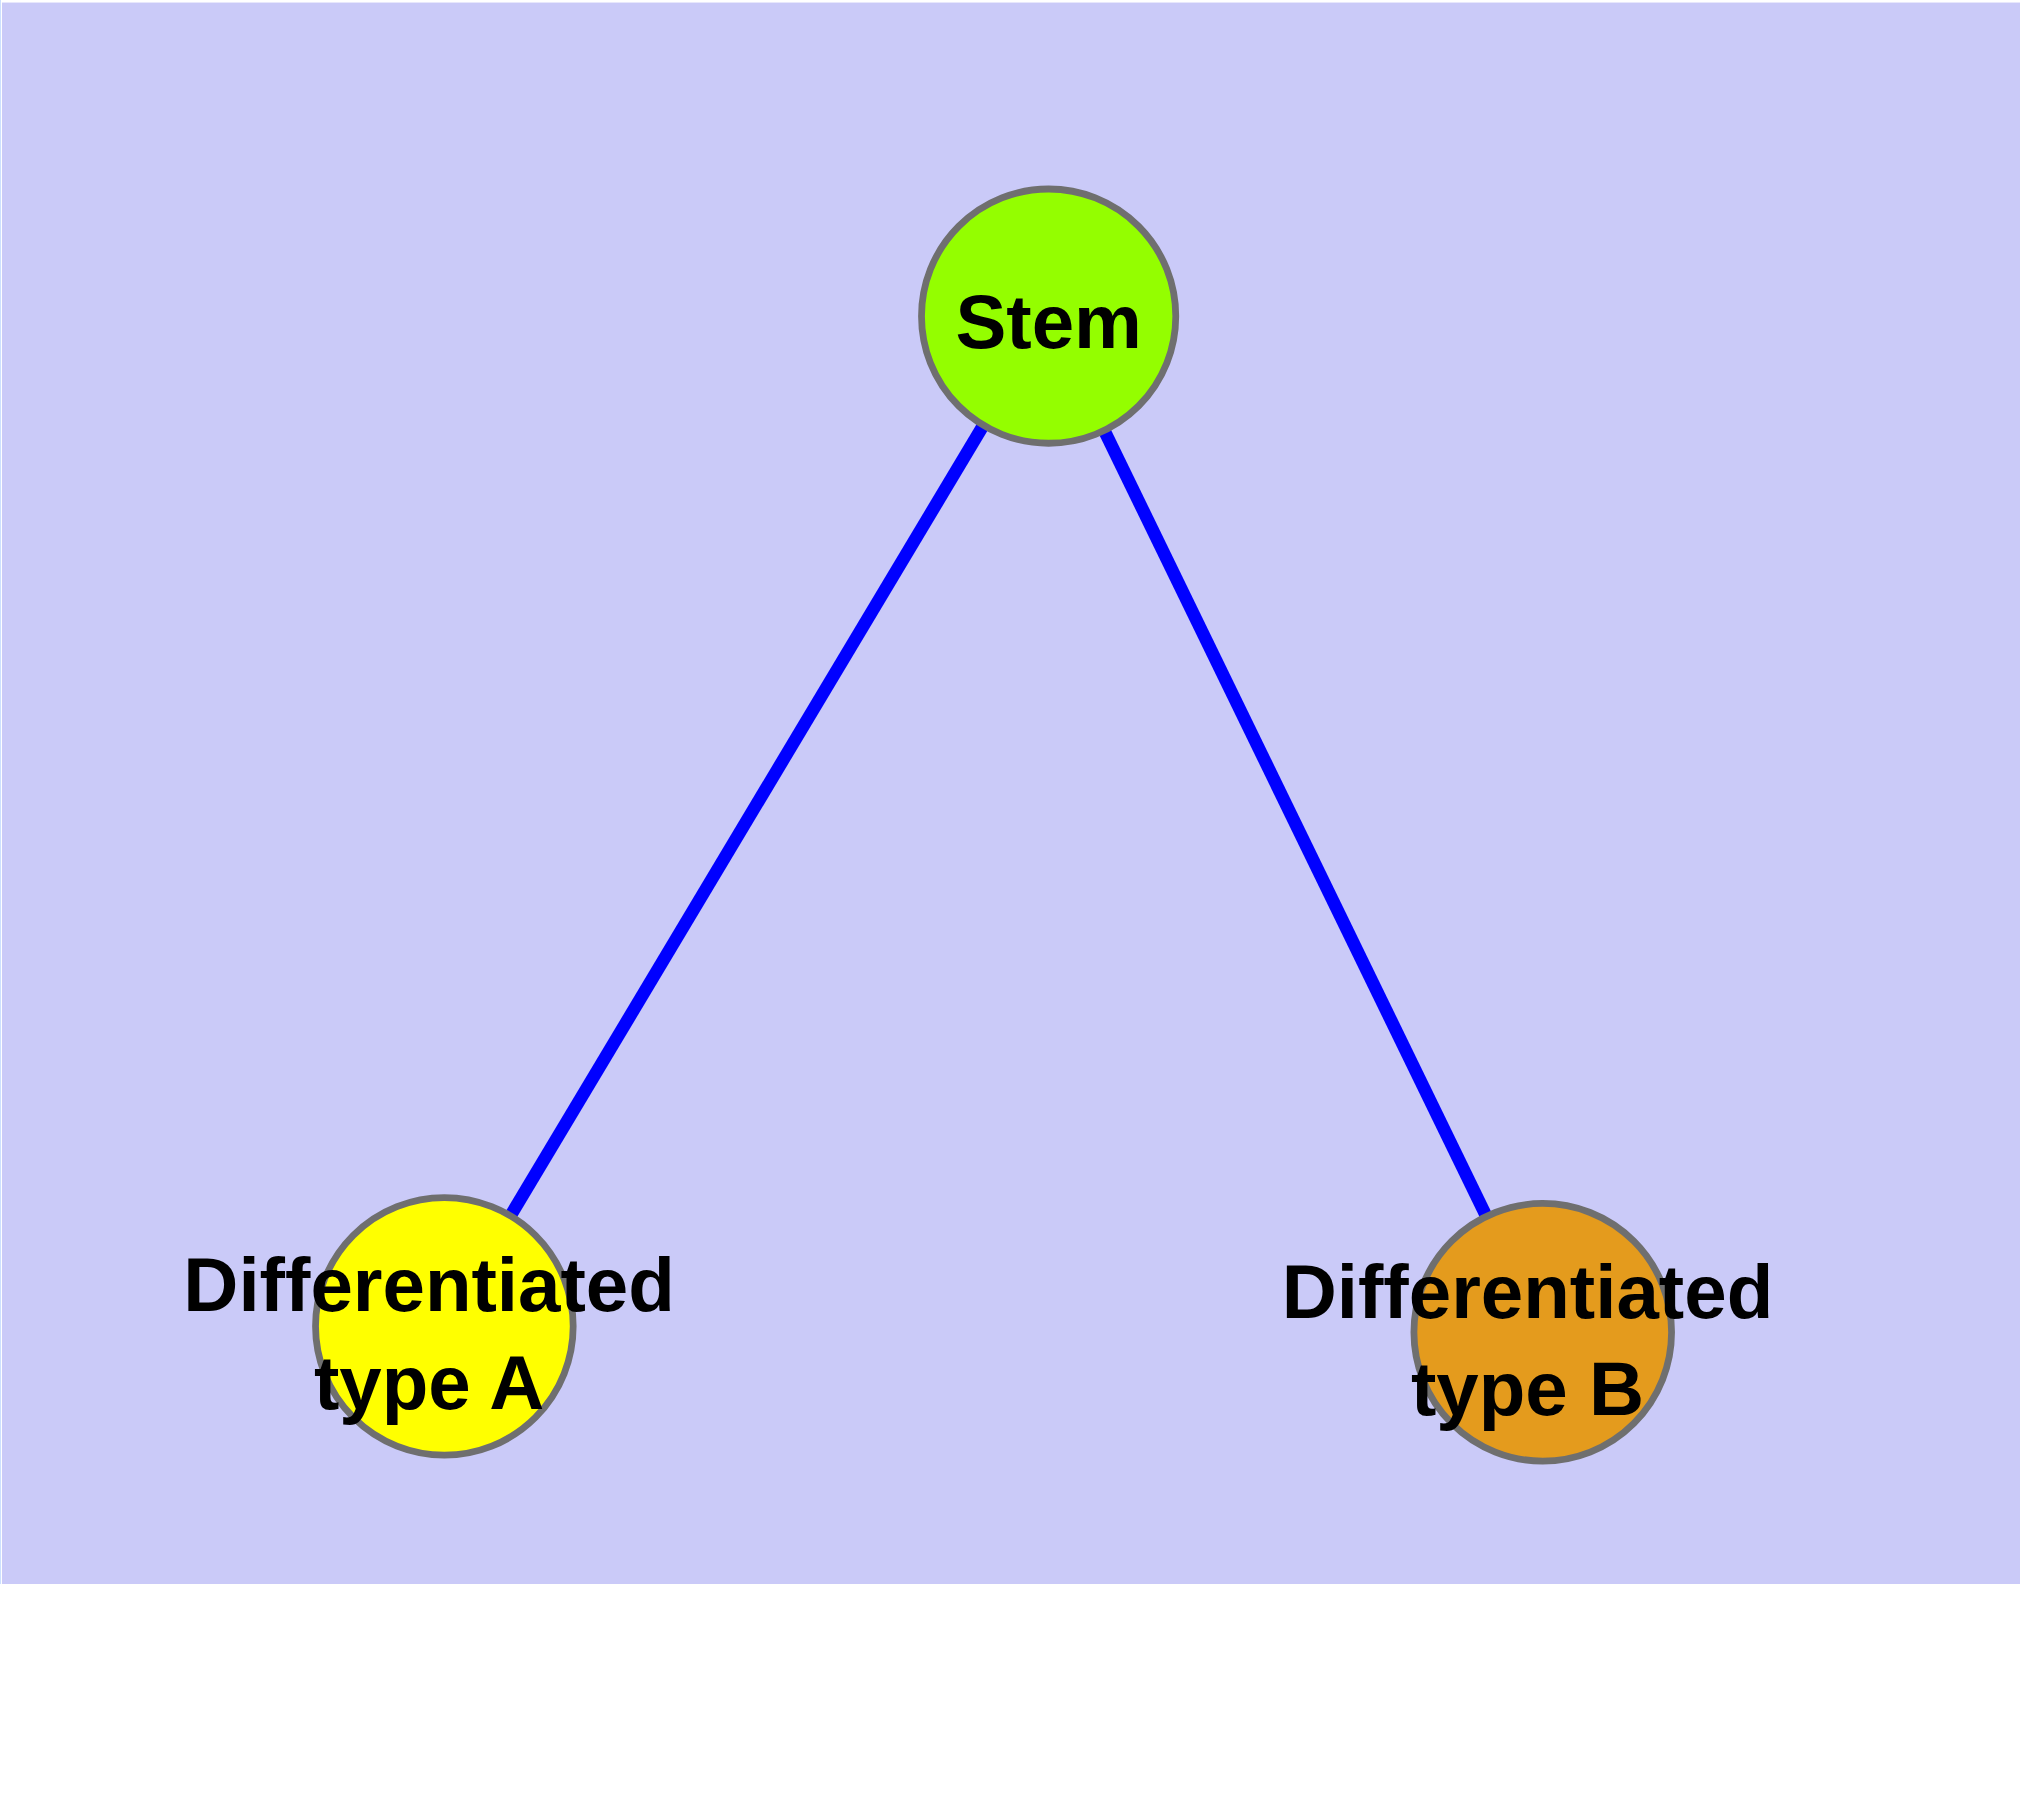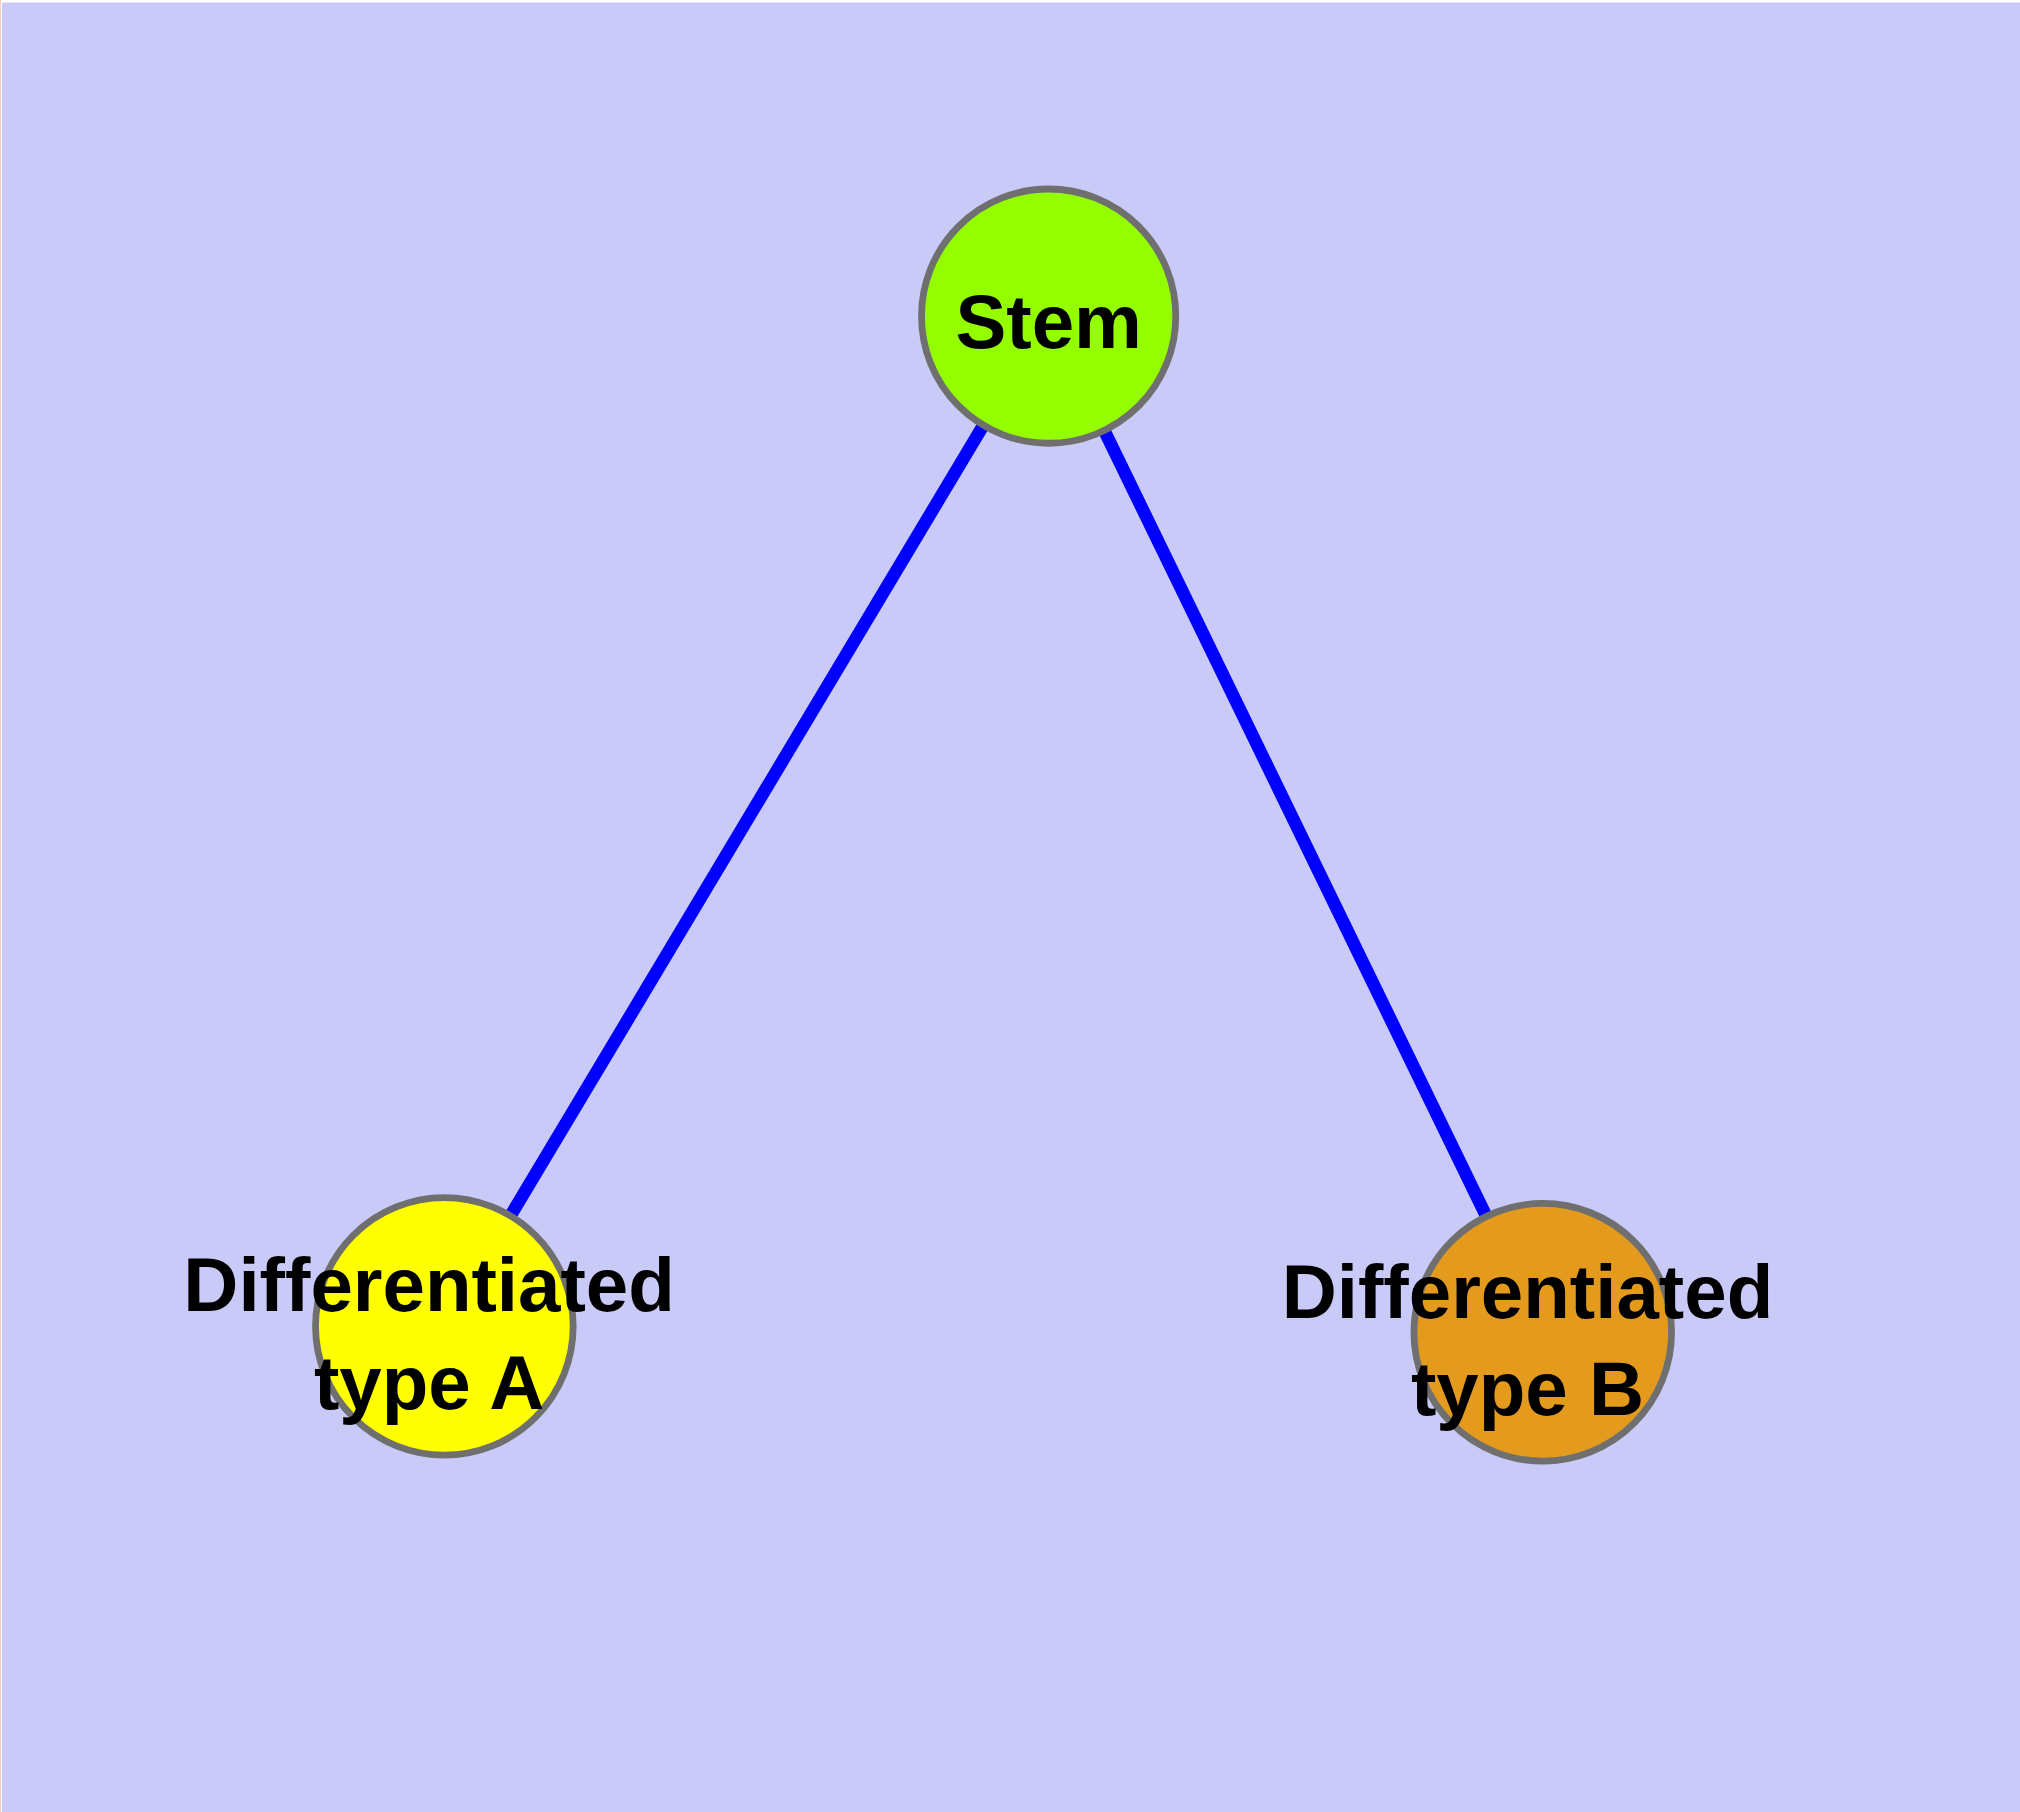--- a/index.html
+++ b/index.html
@@ -3,22 +3,22 @@
 <meta charset="utf-8">
 <style>
   html, body {
     margin: 0;
     padding: 0;
     background: #ffffff;
   }
   .page {
     position: relative;
     width: 2021px;
-    height: 1812px;
-    background: #c2410c;
+    height: 1584px;
+    background: #3b82f6;
     overflow: hidden;
   }
   svg.graph {
     position: absolute;
     left: 0;
     top: 0;
     display: block;
   }
   .bg-margin { fill: #ffffff; }
   .plot-bg   { fill: #CACAF8; }            

